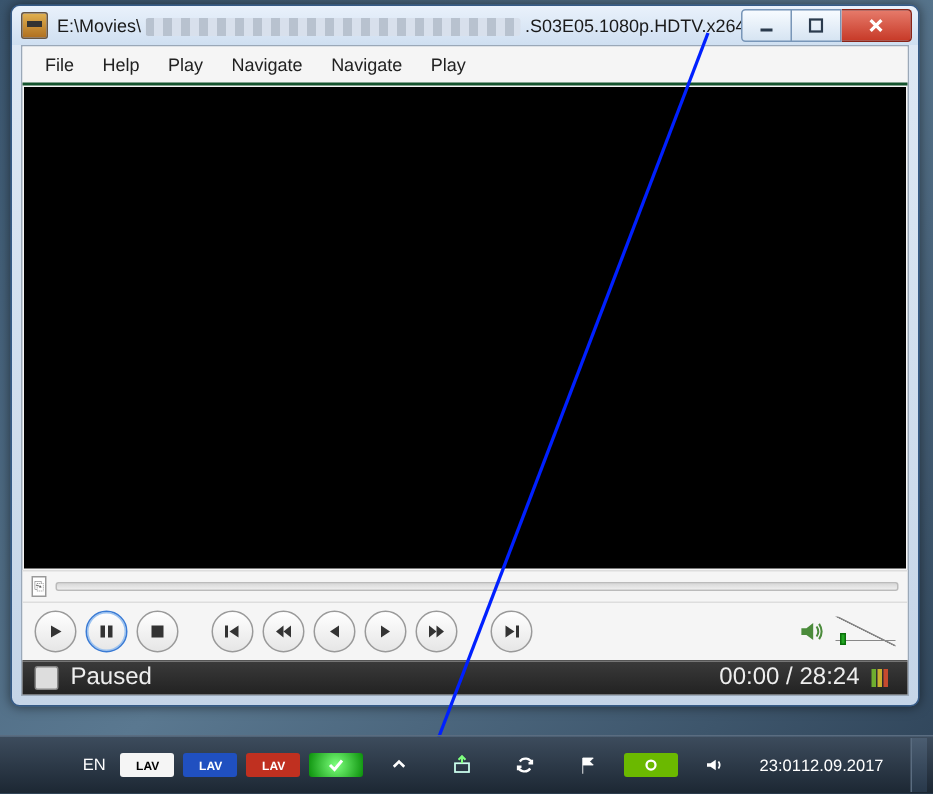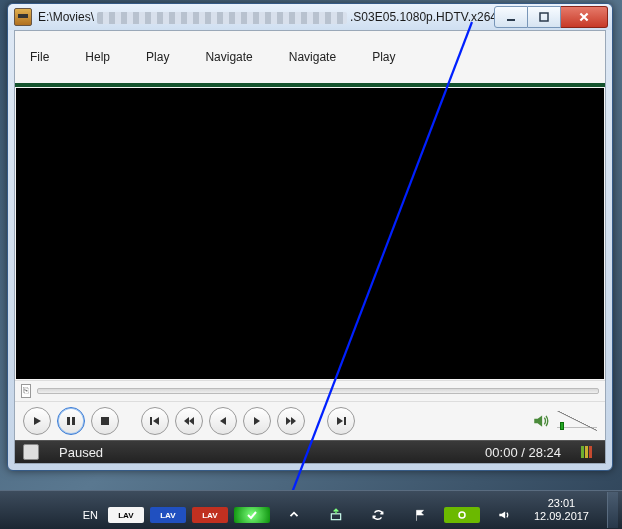--- a/index.html
+++ b/index.html
@@ -76,24 +76,24 @@
   }
   
   .client {
     margin: 0 6px 6px 6px;
     flex:1;
     background:#f5f5f5;
     border:1px solid #9aa8b8;
     display:flex; flex-direction:column;
   }
   .menubar {
-    display:flex; gap:18px;
-    padding: 17px 6px;
+    display:flex; gap:1px;
+    padding: 3px 6px;
     background:#f5f5f5;
-    border-bottom:4px solid #14532d;
+    border-bottom:2px solid #14532d;
   }
   .menu-item {
     padding: 2px 9px;
     color:#222;
     cursor:default;
   }
   .video-area {
     flex:1;
     background:#000;
     margin:1px;
@@ -143,22 +143,22 @@
     position:relative;
   }
   .vol-wedge::after{
     content:""; position:absolute; left:4px; bottom:2px; width:2px; height:6px;
     background:#23a523; box-shadow:0 0 0 1px #0a700a;
   }
   
   .statusbar{
     height:22px; display:flex; align-items:center;
     background:linear-gradient(#3a3a3a,#222);
-    color:#eee; font-size:13px;
-    padding:0 8px; gap:20px;
+    color:#eee; font-size:16px;
+    padding:0 8px; gap:8px;
     border-top:1px solid #555;
   }
   .status-icon{
     width:14px;height:14px;border:1px solid #888;background:#ddd;border-radius:2px;
   }
   .statusbar .grow{flex:1;}
   .status-config{
     width:16px;height:12px; display:flex; gap:1px;
   }
   .status-config span{ width:3px; background:#6fae2f; }
@@ -196,21 +196,21 @@
   .lav-b{ background:#2050c0; color:#fff; }
   .lav-r{ background:#c03020; color:#fff; }
   .tray-shield{ background:radial-gradient(circle,#7cff7c,#0a8f0a); color:#063; }
   .tray-showdesktop{
     width:10px; height:36px; margin-left:6px;
     border-left:1px solid #5a6c80;
     background:linear-gradient(#4b5d71,#28384a);
     cursor:default;
   }
   .clock{
-    display:flex; flex-direction:column; align-items:center;
+    display:flex; flex-direction:row; align-items:center;
     line-height:13px; padding:0 6px;
   }
 </style>
 </head>
 <body>
 
 <div class="desktop"></div>
 
 <div class="window">
 

